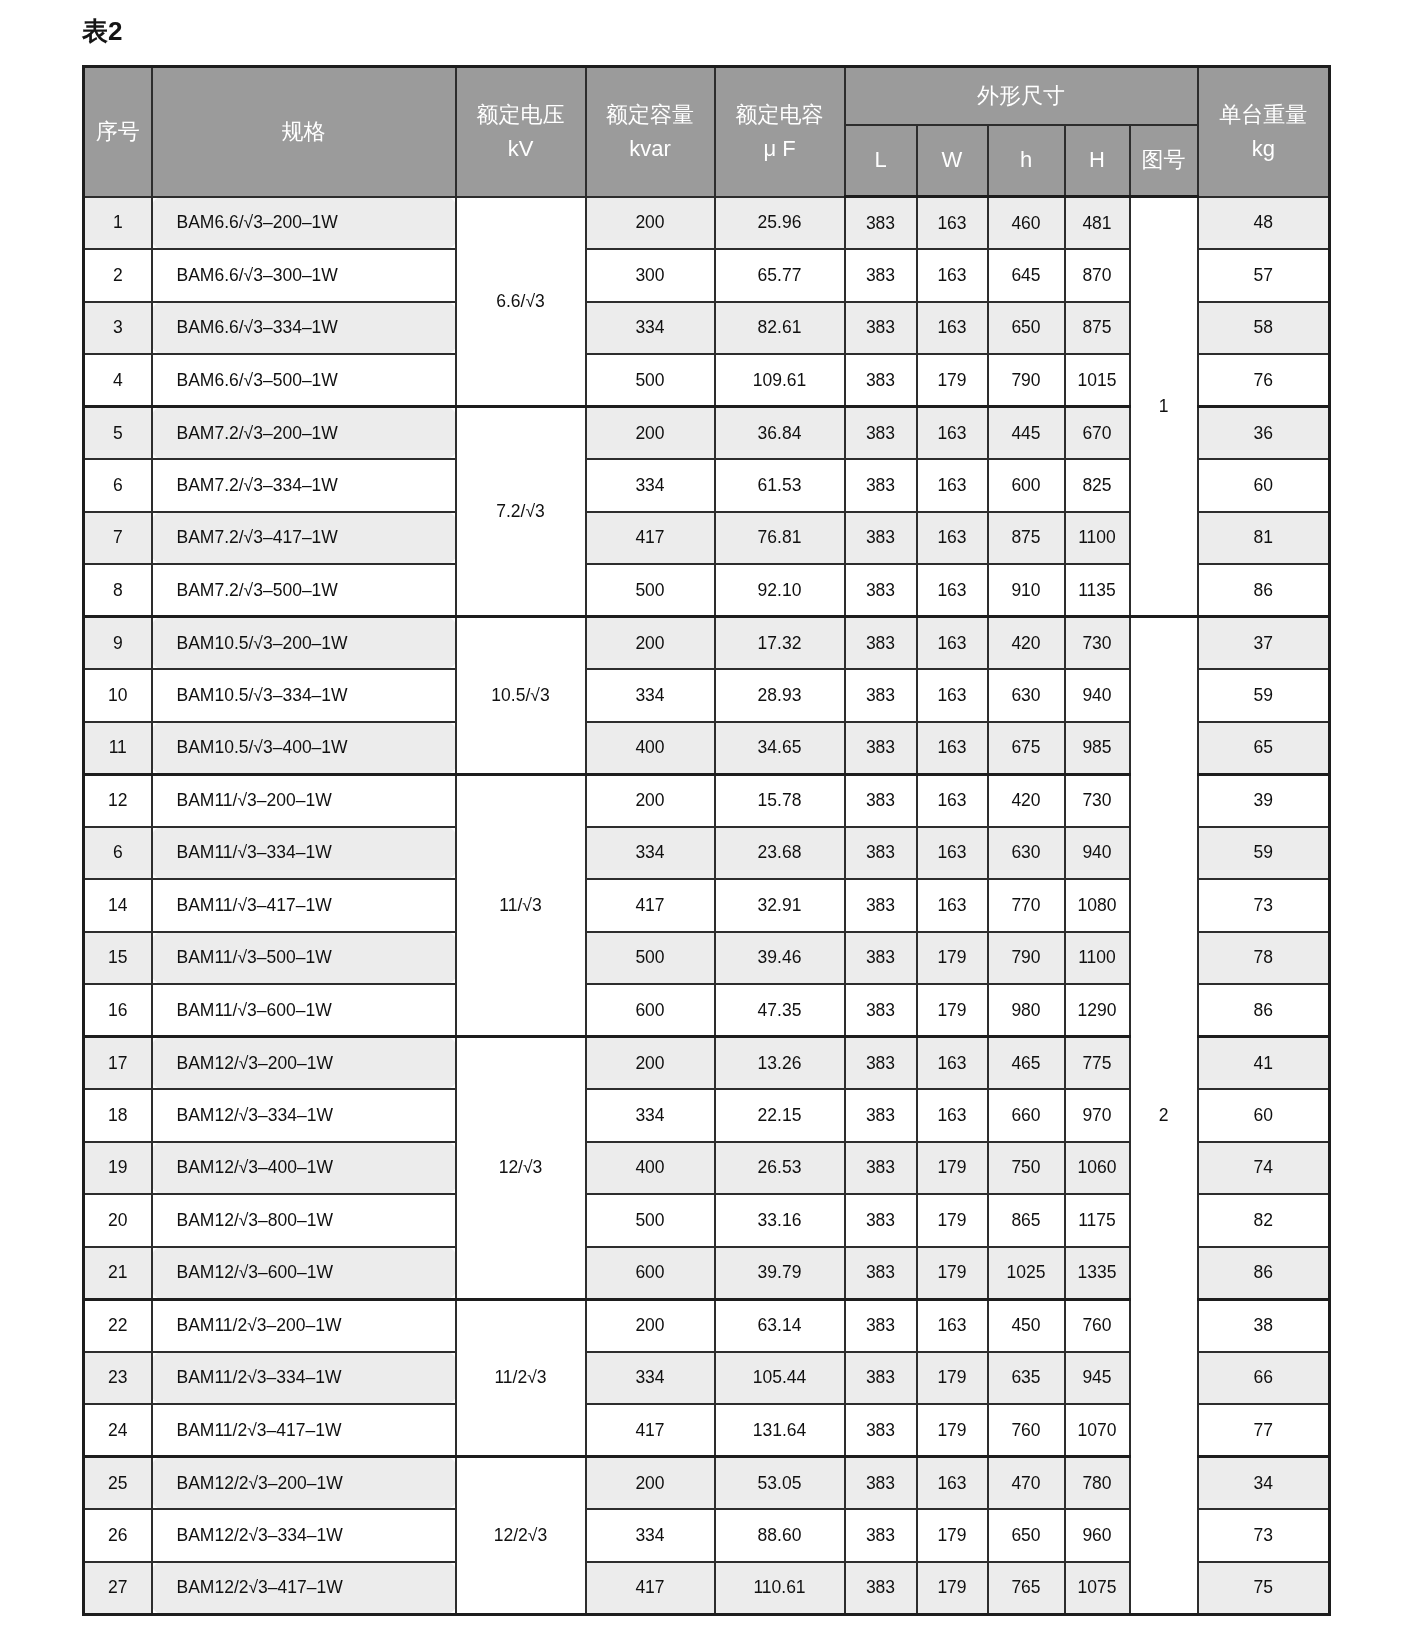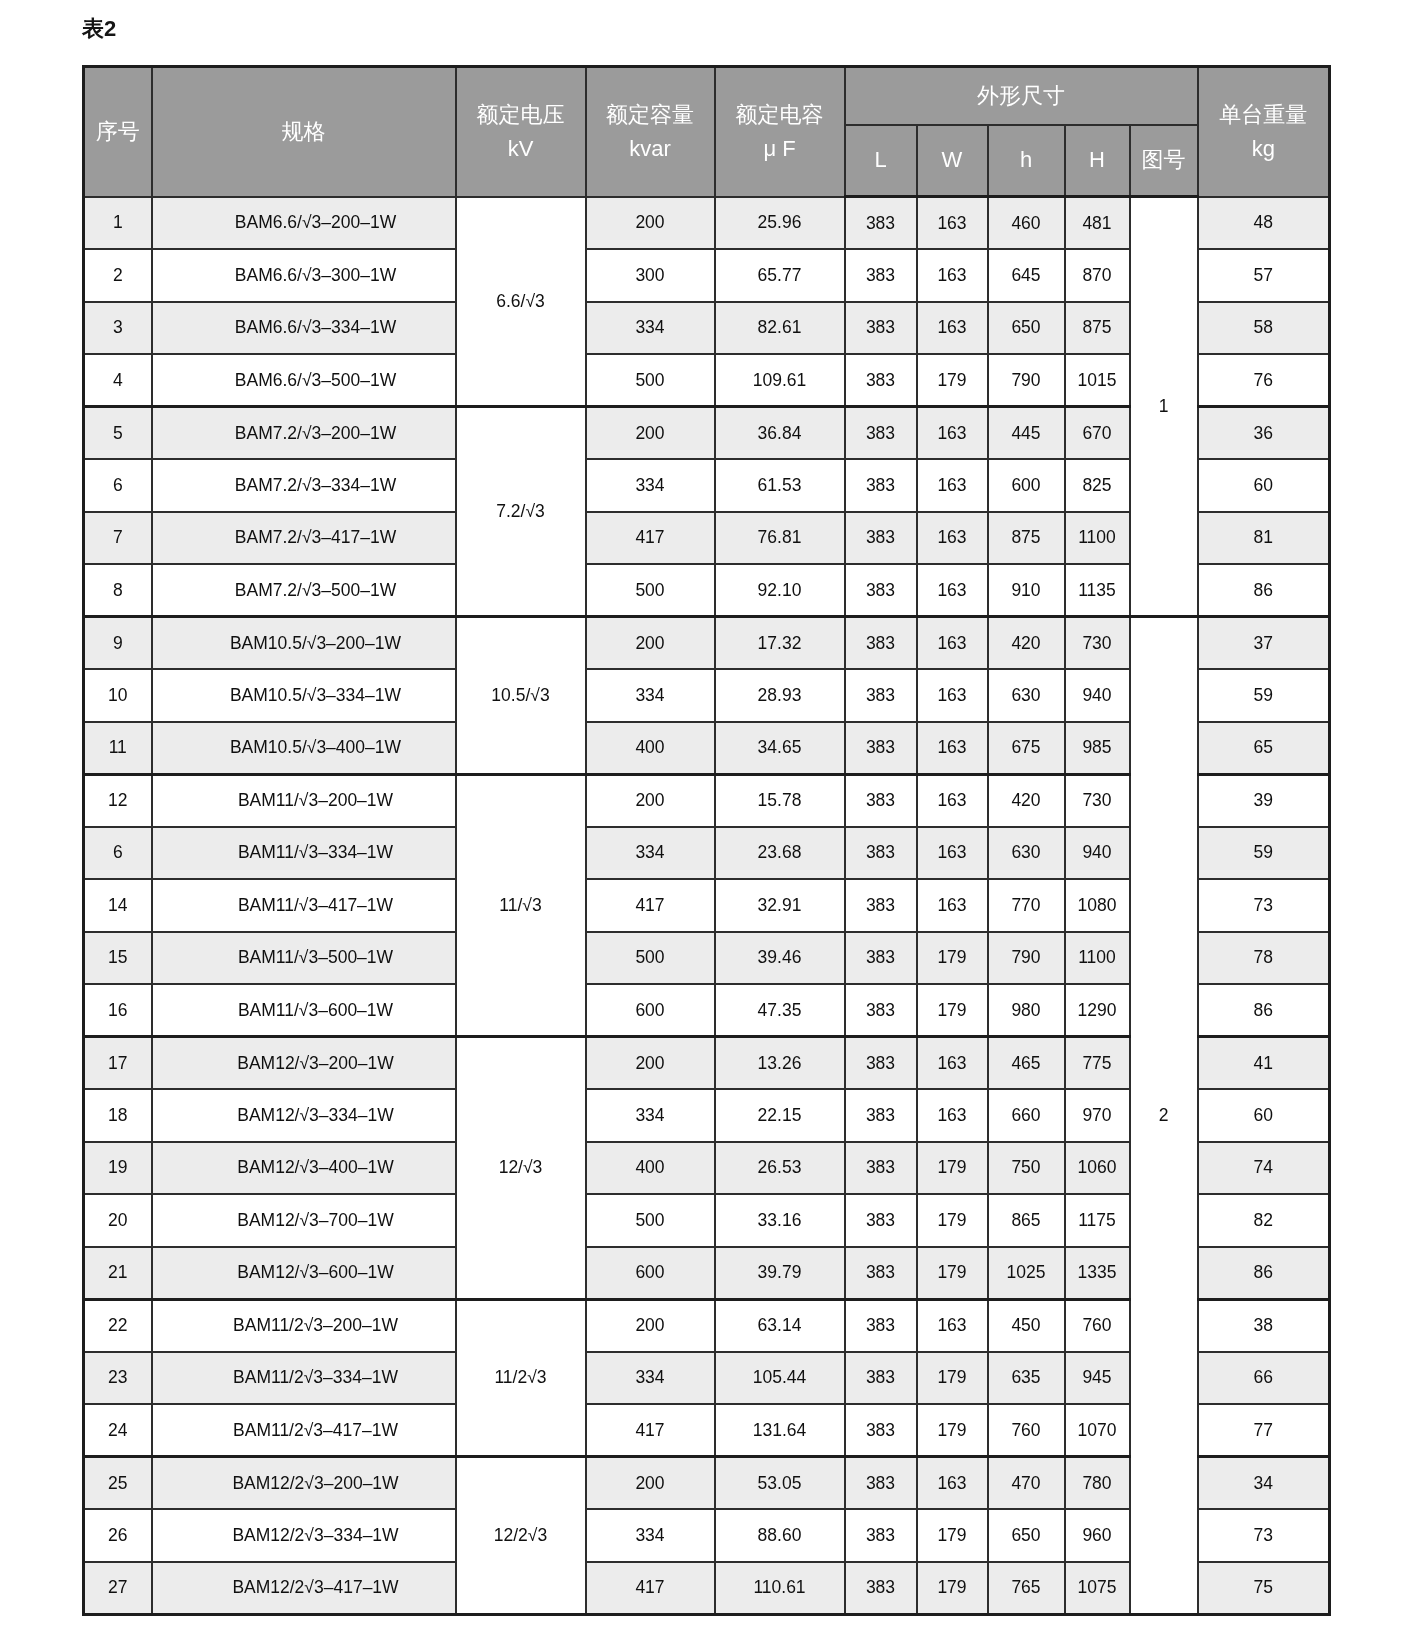--- a/index.html
+++ b/index.html
@@ -13,21 +13,21 @@
     position: relative;
     width: 1405px;
     height: 1641px;
     background: #ffffff;
     overflow: hidden;
   }
   .title {
     position: absolute;
     left: 82px;
     top: 14px;
-    font-size: 22px;
+    font-size: 26px;
     font-weight: bold;
     color: #151515;
   }
   table.spec-table {
     position: absolute;
     left: 82px;
     top: 65px;
     border-collapse: collapse;
     table-layout: fixed;
     width: 1246px;
@@ -52,22 +52,23 @@
   .spec-table tbody td {
     font-size: 17.5px;
     text-align: center;
     background: #ffffff;
     color: #101010;
   }
   .spec-table tbody tr.shaded td { background: #ececec; }
   .spec-table tbody td.span-cell,
   .spec-table tbody tr.shaded td.span-cell { background: #ffffff; }
   .spec-table tbody td.spec {
-    text-align: center;
+    text-align: left;
     padding-left: 24px;
+    border-radius: 10px;
   }
   .spec-table tbody tr.group-top td { border-top: 3px solid #1d1d1d; }
   .spec-table thead tr.h2 th { border-bottom: 3px solid #1d1d1d; }
   .hdr-line { display: block; }
 </style>
 </head>
 <body>
 
 <div class="page">
   <div class="title">表2</div>
@@ -334,21 +335,21 @@
           <td>400</td>
           <td>26.53</td>
           <td>383</td>
           <td>179</td>
           <td>750</td>
           <td>1060</td>
           <td>74</td>
         </tr>
         <tr class="plain">
           <td>20</td>
-          <td class="spec">BAM12/√3–700–1W</td>
+          <td class="spec">BAM12/√3–800–1W</td>
           <td>500</td>
           <td>33.16</td>
           <td>383</td>
           <td>179</td>
           <td>865</td>
           <td>1175</td>
           <td>82</td>
         </tr>
         <tr class="shaded">
           <td>21</td>

